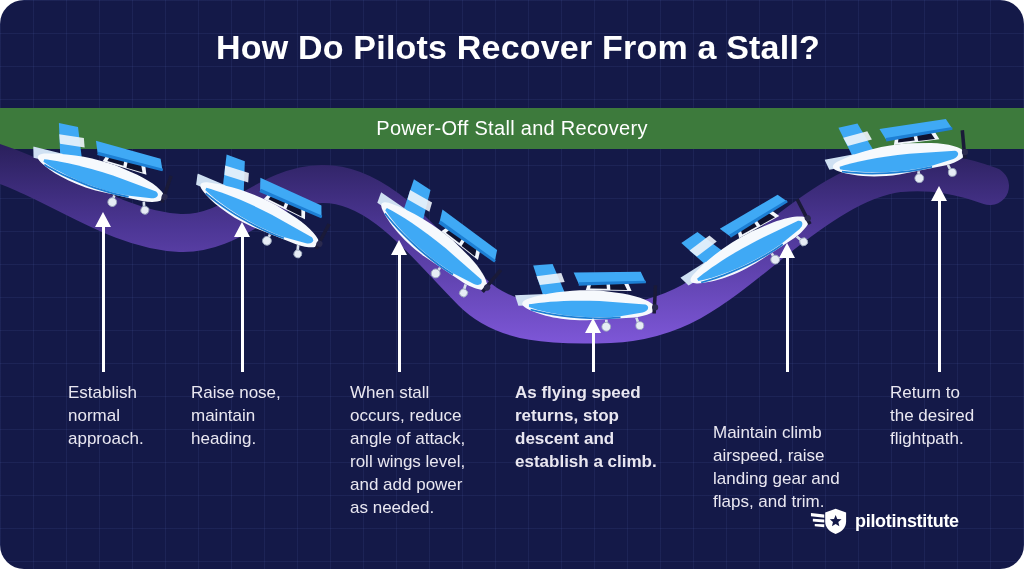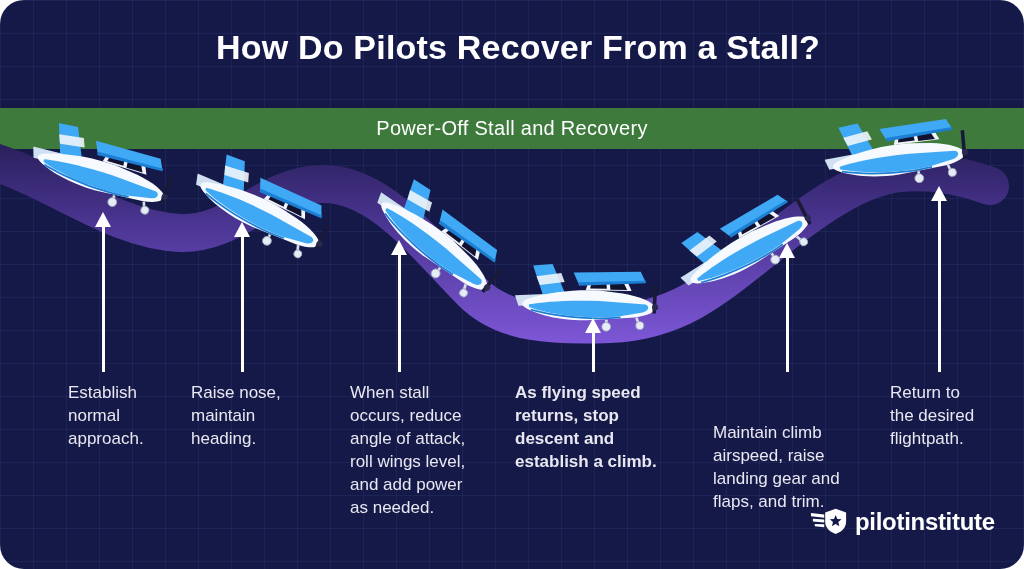--- a/index.html
+++ b/index.html
@@ -23,21 +23,21 @@
   .path-svg{position:absolute;left:0;top:0;pointer-events:none;}
   .plane{position:absolute;pointer-events:none;}
   .arrow{position:absolute;width:16px;display:flex;flex-direction:column;align-items:center;}
   .arrow .head{width:0;height:0;border-left:8px solid transparent;border-right:8px solid transparent;border-bottom:15px solid #ffffff;}
   .arrow .stem{width:3px;background:#ffffff;flex:1;}
   .step-text{
     position:absolute;top:381px;width:172px;color:#e9e7f1;
     font-size:17px;line-height:23px;white-space:pre-line;
   }
   .logo{position:absolute;left:810px;top:507px;display:flex;align-items:center;gap:7px;}
-  .logo-text{color:#ffffff;font-size:24px;font-weight:700;letter-spacing:-0.3px;}
+  .logo-text{color:#ffffff;font-size:18px;font-weight:700;letter-spacing:-0.3px;}
 </style>
 </head>
 <body>
 
 <div class="card">
 
   <h1 class="title">How Do Pilots Recover From a Stall?</h1>
 
   <div class="banner" style="background:#3d7a3c;">
     <span class="banner-label">Power-Off Stall and Recovery</span>

